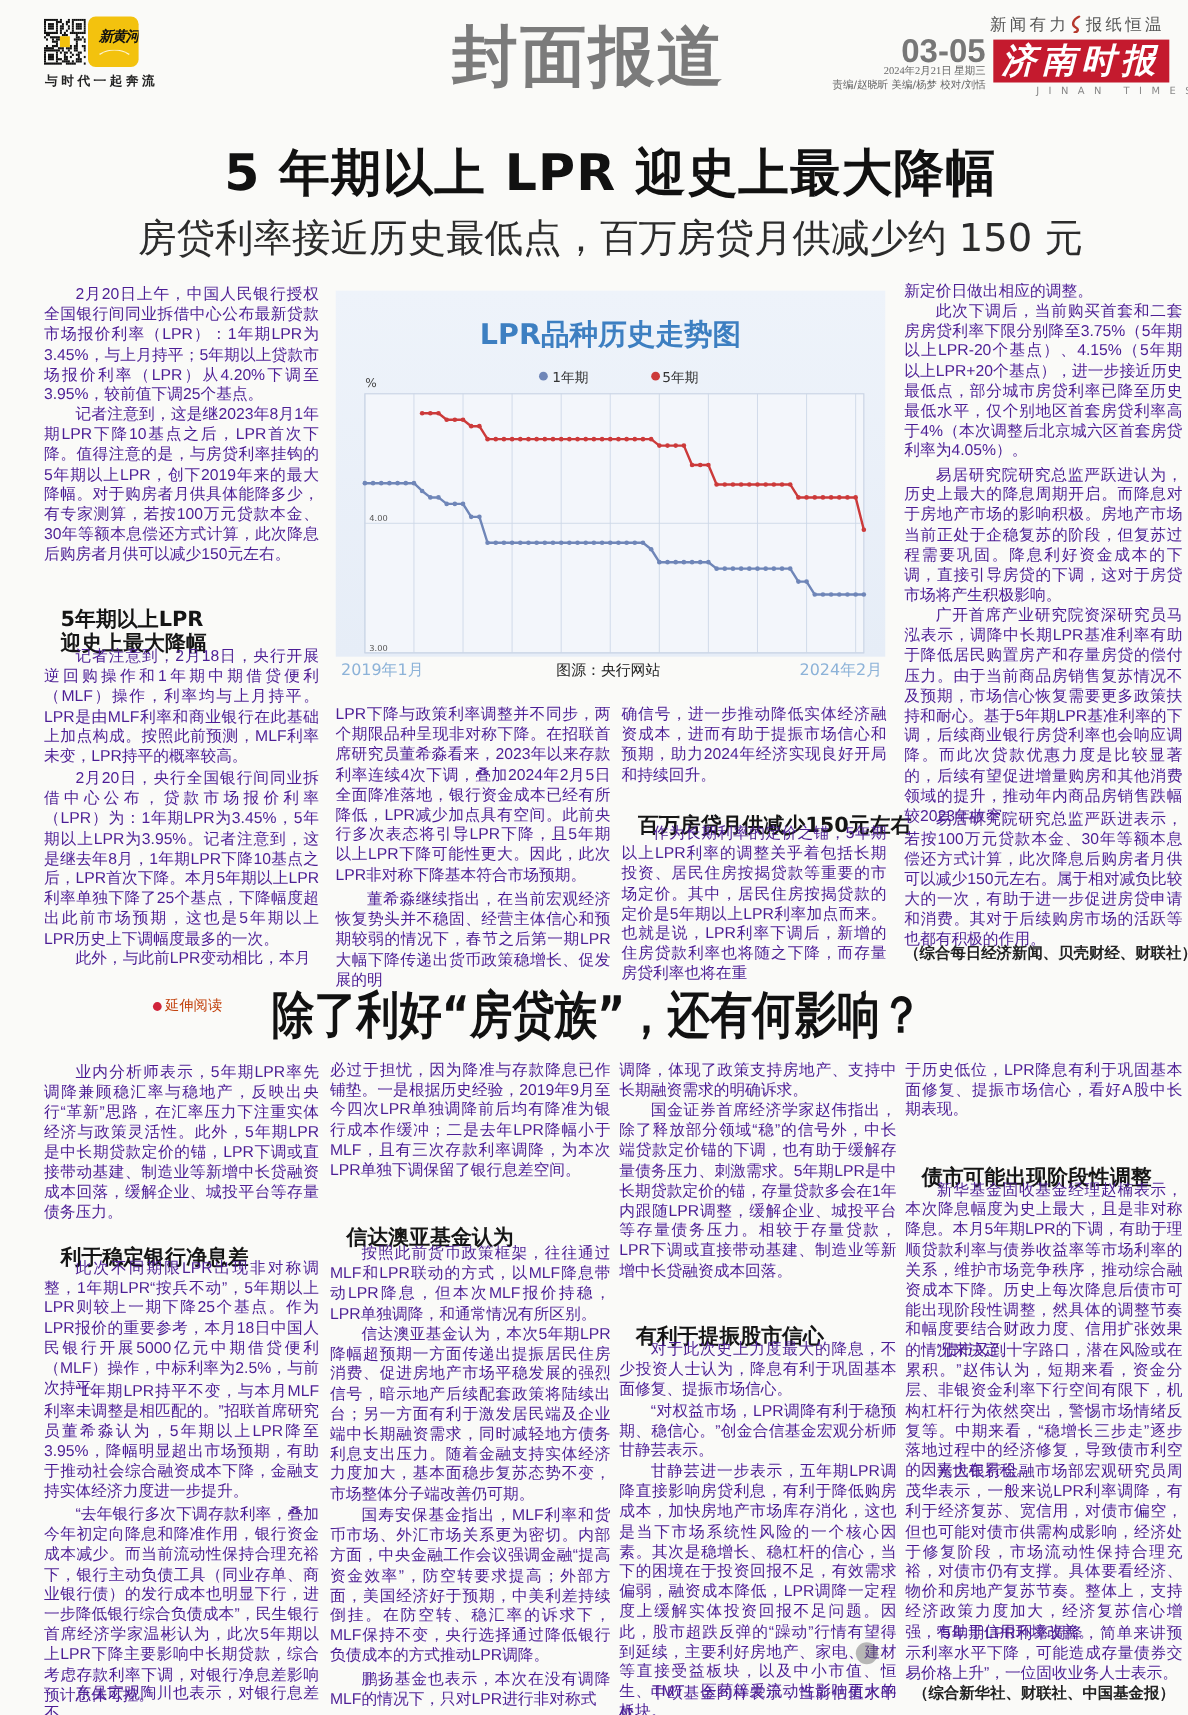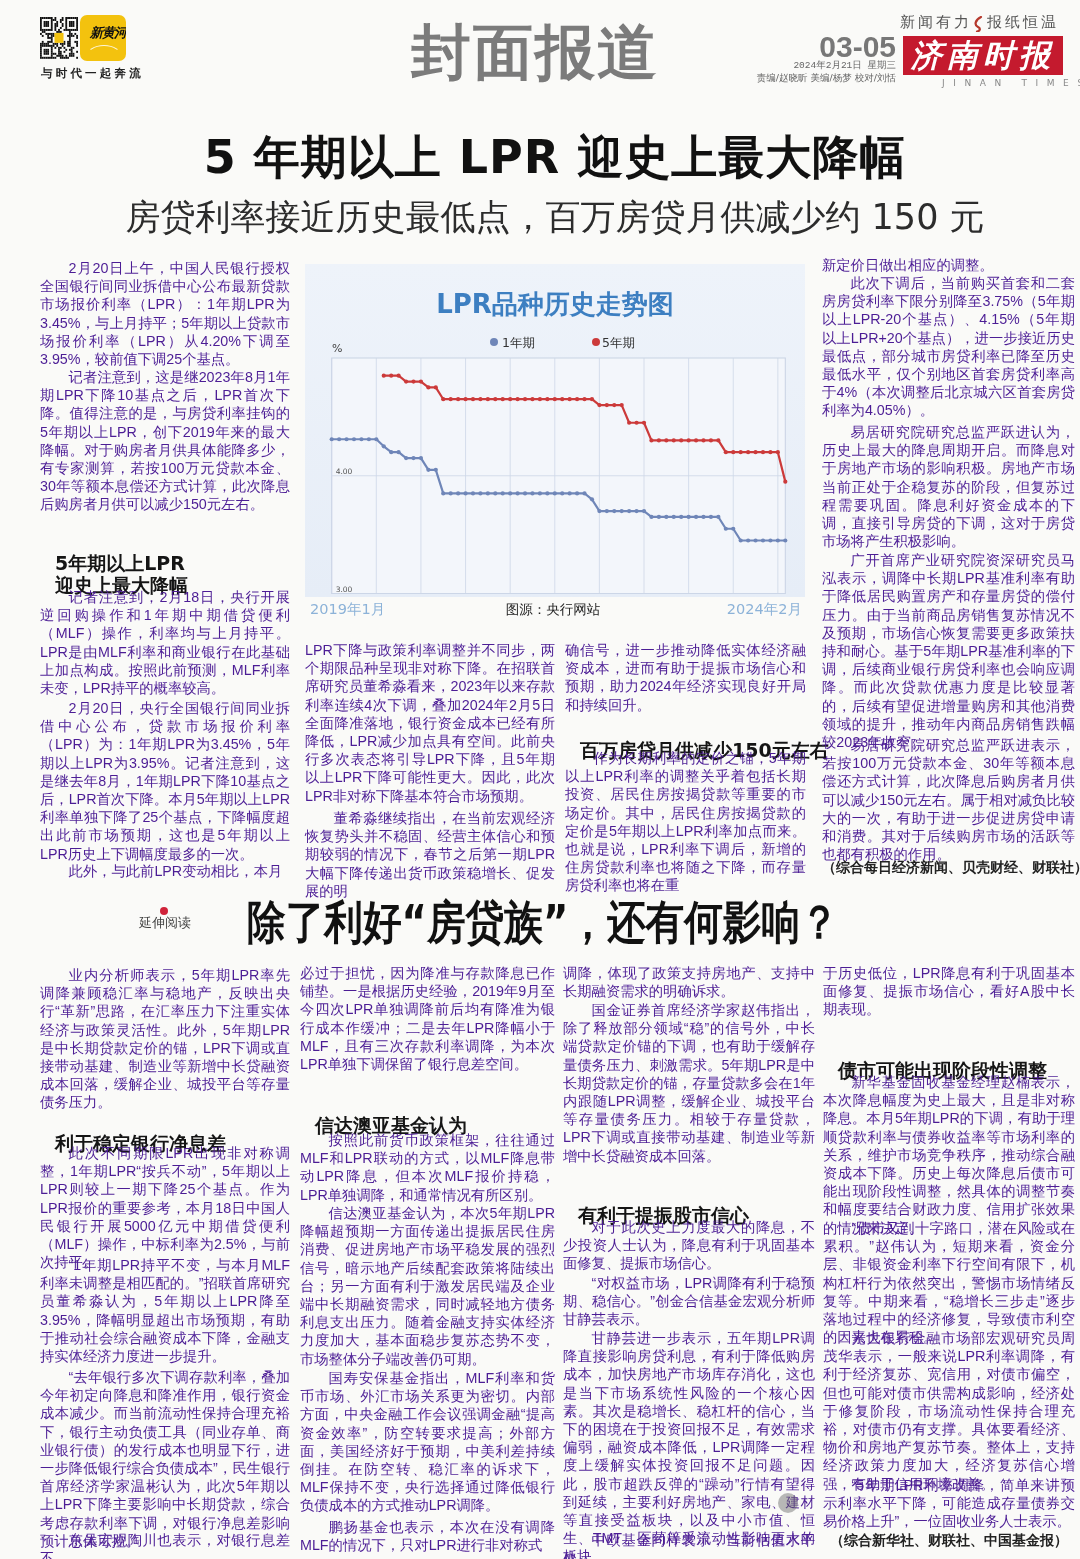--- a/index.html
+++ b/index.html
@@ -4,41 +4,41 @@
 <style>
   html,body{margin:0;padding:0;}
   body{width:1080px;height:1559px;position:relative;overflow:hidden;background:#fafaf8;color:#333;font-family:"DejaVu Serif","Liberation Serif",serif;}
   
   .qr{position:absolute;left:40px;top:17px;width:38px;height:42px;}
   .brand-logo{position:absolute;left:80px;top:15px;width:46px;height:46px;border-radius:7px;background:#f3c20e;overflow:hidden;}
   .brand-logo .txt{position:absolute;left:0;top:9px;width:56px;text-align:center;font-family:"DejaVu Serif",serif;font-style:italic;font-weight:bold;font-size:13px;color:#111;letter-spacing:-1px;}
   .brand-logo .arc{position:absolute;left:6px;top:30px;width:34px;height:22px;border:1.5px solid #fff;border-radius:50%;border-bottom-color:transparent;border-left-color:transparent;border-right-color:transparent;opacity:.85;}
   .slogan{position:absolute;left:41px;top:66px;font-family:"DejaVu Sans",sans-serif;font-weight:bold;font-size:11.5px;letter-spacing:3.2px;color:#222;white-space:nowrap;}
   .section-title{position:absolute;left:405px;top:14px;width:260px;text-align:center;font-family:"DejaVu Sans","Liberation Sans",sans-serif;font-weight:bold;font-size:60px;line-height:76px;color:#7b7b7b;letter-spacing:2px;}
-  .motto{position:absolute;left:900px;top:12px;font-family:"DejaVu Sans",sans-serif;font-size:15px;line-height:20px;color:#555;letter-spacing:3px;white-space:nowrap;display:flex;align-items:flex-end;}
+  .motto{position:absolute;left:900px;top:12px;font-family:"DejaVu Sans",sans-serif;font-size:15px;line-height:20px;color:#555;letter-spacing:3px;white-space:nowrap;display:flex;align-items:center;}
   .motto svg{margin:0 3px 0 0;}
   .page-no{position:absolute;right:184px;top:32px;font-family:"Liberation Sans","DejaVu Sans",sans-serif;font-weight:bold;font-size:30px;line-height:30px;color:#777;}
-  .date{position:absolute;right:184px;top:60px;font-family:Liberation Mono, monospace;font-size:9.5px;line-height:11px;color:#666;white-space:nowrap;}
+  .date{position:absolute;right:184px;top:60px;font-family:Liberation Serif, serif;font-size:9.5px;line-height:11px;color:#666;white-space:nowrap;}
   .editors{position:absolute;right:184px;top:72px;font-family:"DejaVu Sans",sans-serif;font-size:9.5px;line-height:11px;color:#666;white-space:nowrap;}
   .masthead{position:absolute;left:903px;top:36px;width:160px;height:39px;background:#c41a2e;color:#fff;text-align:center;font-family:"DejaVu Serif",serif;font-style:italic;font-weight:bold;font-size:31px;line-height:39px;letter-spacing:5px;}
   .masthead-en{position:absolute;left:906px;top:78px;width:160px;font-family:"DejaVu Sans",sans-serif;font-size:9px;line-height:10px;letter-spacing:8.6px;color:#888;white-space:nowrap;padding-left:36px;}
   
   .title{position:absolute;left:30px;top:118px;width:1050px;text-align:center;font-family:"DejaVu Sans","Liberation Sans",sans-serif;font-weight:bold;font-size:46px;line-height:78px;color:#111;letter-spacing:1px;white-space:nowrap;}
   .subtitle{position:absolute;left:30px;top:196px;width:1050px;text-align:center;font-family:"DejaVu Sans","Liberation Sans",sans-serif;font-size:35px;line-height:42px;color:#2c2c2c;white-space:nowrap;}
   
   .para{position:absolute;margin:0;font-family:Liberation Sans, sans-serif;font-size:14.3px;line-height:18.2px;color:#4c1d95;text-align:justify;text-indent:2em;}
   .para.cont{text-indent:0;}
   .subhead{position:absolute;margin:15px;font-family:"DejaVu Sans","Liberation Sans",sans-serif;font-weight:bold;font-size:19px;line-height:24px;color:#151515;white-space:nowrap;}
   .subhead.two{line-height:22px;}
   .subhead.two span{display:block;}
   .source{position:absolute;font-family:"DejaVu Sans","Liberation Sans",sans-serif;font-weight:bold;font-size:14px;line-height:18px;color:#222;text-align:right;white-space:nowrap;}
   
   .chart{position:absolute;left:305px;top:264px;width:412px;height:355px;}
   
-  .ext-tag{position:absolute;left:139px;top:907px;font-family:"DejaVu Sans",sans-serif;font-size:13px;line-height:16px;color:#404040;white-space:nowrap;display:flex;align-items:center;flex-direction:column;}
+  .ext-tag{position:absolute;left:139px;top:907px;font-family:"DejaVu Sans",sans-serif;font-size:13px;line-height:16px;color:#c2410c;white-space:nowrap;display:flex;align-items:center;}
   .ext-tag .dot{width:8px;height:8px;border-radius:50%;background:#d0233a;margin-right:3px;display:inline-block;}
   .ext-title{position:absolute;left:247px;top:895px;font-family:"DejaVu Sans","Liberation Sans",sans-serif;font-weight:bold;font-size:46px;line-height:54px;color:#111;white-space:nowrap;transform:scaleX(0.84);transform-origin:left center;}
   .watermark{position:absolute;left:778px;top:1493px;display:flex;align-items:center;font-family:"DejaVu Sans",sans-serif;font-size:28px;line-height:32px;color:#9a9a9a;opacity:.45;white-space:nowrap;}
   .watermark .wm-icon{width:20px;height:20px;border-radius:50%;background:#666;margin-right:6px;display:inline-block;}
 </style>
 </head>
 <body>
 
 <svg class="qr" id="qr-code" viewBox="0 0 38 42">
     <rect x="0" y="0" width="1.8095238095238095" height="1.9904761904761907" fill="#111"></rect>

